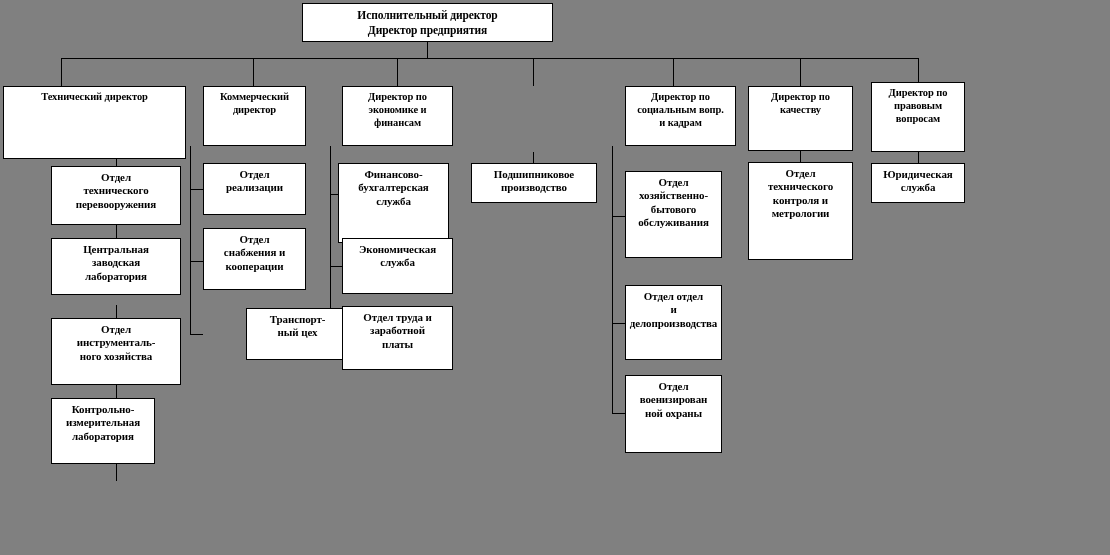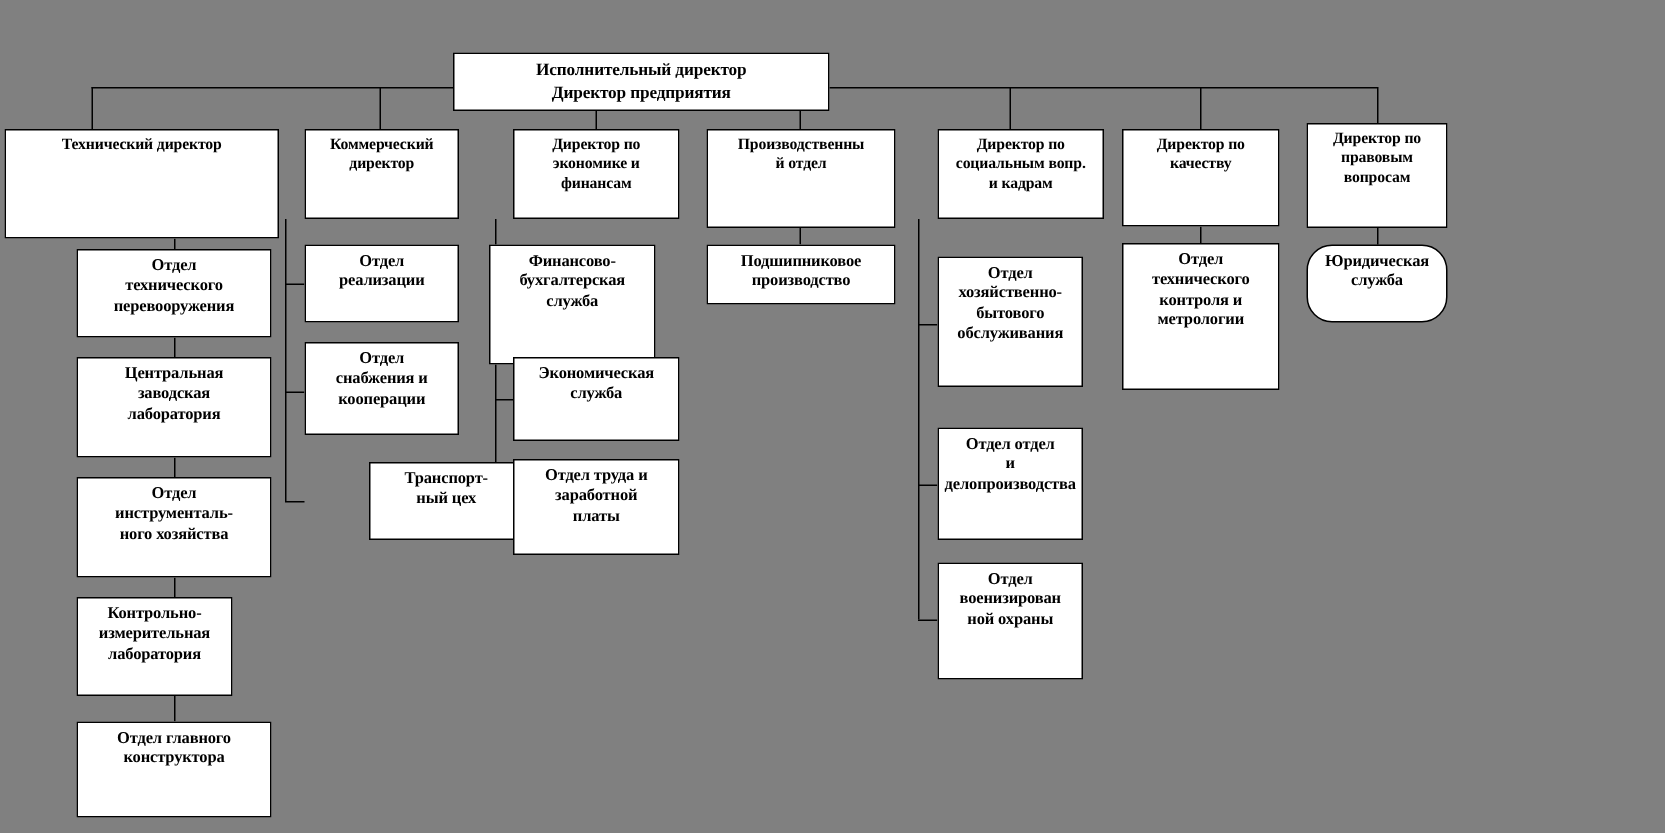--- a/index.html
+++ b/index.html
@@ -91,96 +91,88 @@
 
   <div class="conn v" style="left:612px; top:146px; height:267px;"></div>
   <div class="conn h" style="left:612px; top:216px; width:13px;"></div>
   <div class="conn h" style="left:612px; top:323px; width:13px;"></div>
   <div class="conn h" style="left:612px; top:413px; width:13px;"></div>
 
   <div class="conn v" style="left:800px; top:151px; height:11px;"></div>
 
   <div class="conn v" style="left:918px; top:152px; height:11px;"></div>
 
-  <div class="node root" style="left:302px; top:3px; width:251px; height:39px;margin-top:32px;">
+  <div class="node root" style="left:302px; top:3px; width:251px; height:39px;">
     <span class="lbl">Исполнительный директор
 Директор предприятия</span>
   </div>
 
   <div class="node lvl1" style="left:3px; top:86px; width:183px; height:73px;">
     <span class="lbl">Технический директор</span>
   </div>
   <div class="node lvl1" style="left:203px; top:86px; width:103px; height:60px;">
     <span class="lbl">Коммерческий
 директор</span>
   </div>
   <div class="node lvl1" style="left:342px; top:86px; width:111px; height:60px;">
     <span class="lbl">Директор по
 экономике и
 финансам</span>
   </div>
-  <div class="node lvl1" style="left:471px; top:86px; width:126px; height:66px;">
-    <span class="lbl">Производственны
-й отдел</span>
-  </div>
   <div class="node lvl1" style="left:625px; top:86px; width:111px; height:60px;">
     <span class="lbl">Директор по
 социальным вопр.
 и кадрам</span>
   </div>
   <div class="node lvl1" style="left:748px; top:86px; width:105px; height:65px;">
     <span class="lbl">Директор по
 качеству</span>
   </div>
   <div class="node lvl1" style="left:871px; top:82px; width:94px; height:70px;">
     <span class="lbl">Директор по
 правовым
 вопросам</span>
   </div>
 
   <div class="node" style="left:51px; top:166px; width:130px; height:59px;">
     <span class="lbl">Отдел
 технического
 перевооружения</span>
   </div>
-  <div class="node" style="left:51px; top:238px; width:130px; height:67px;align-items:flex-end;">
+  <div class="node" style="left:51px; top:238px; width:130px; height:57px;align-items:flex-end;">
     <span class="lbl">Центральная
 заводская
 лаборатория</span>
   </div>
   <div class="node" style="left:51px; top:318px; width:130px; height:67px;">
     <span class="lbl">Отдел
 инструменталь-
 ного хозяйства</span>
   </div>
   <div class="node" style="left:51px; top:398px; width:104px; height:66px;">
     <span class="lbl">Контрольно-
 измерительная
 лаборатория</span>
   </div>
-  <div class="node" style="left:51px; top:481px; width:130px; height:64px;">
-    <span class="lbl">Отдел главного
-конструктора</span>
-  </div>
 
   <div class="node" style="left:203px; top:163px; width:103px; height:52px;">
     <span class="lbl">Отдел
 реализации</span>
   </div>
   <div class="node" style="left:203px; top:228px; width:103px; height:62px;">
     <span class="lbl">Отдел
 снабжения и
 кооперации</span>
   </div>
   <div class="node" style="left:203px; top:308px; width:103px; height:52px;margin-left:43px;">
     <span class="lbl">Транспорт-
 ный цех</span>
   </div>
 
-  <div class="node" style="left:326px; top:163px; width:111px; height:80px;">
+  <div class="node" style="left:338px; top:163px; width:111px; height:80px;">
     <span class="lbl">Финансово-
 бухгалтерская
 служба</span>
   </div>
   <div class="node" style="left:342px; top:238px; width:111px; height:56px;">
     <span class="lbl">Экономическая
 служба</span>
   </div>
   <div class="node" style="left:471px; top:163px; width:126px; height:40px;">
     <span class="lbl">Подшипниковое
@@ -209,18 +201,18 @@
 ной охраны</span>
   </div>
 
   <div class="node" style="left:748px; top:162px; width:105px; height:98px;">
     <span class="lbl">Отдел
 технического
 контроля и
 метрологии</span>
   </div>
 
-  <div class="node" style="left:871px; top:163px; width:94px; height:52px;border-radius:17px;">
+  <div class="node" style="left:871px; top:163px; width:94px; height:40px;">
     <span class="lbl">Юридическая
 служба</span>
   </div>
 
 </div>
 
 </body></html>

